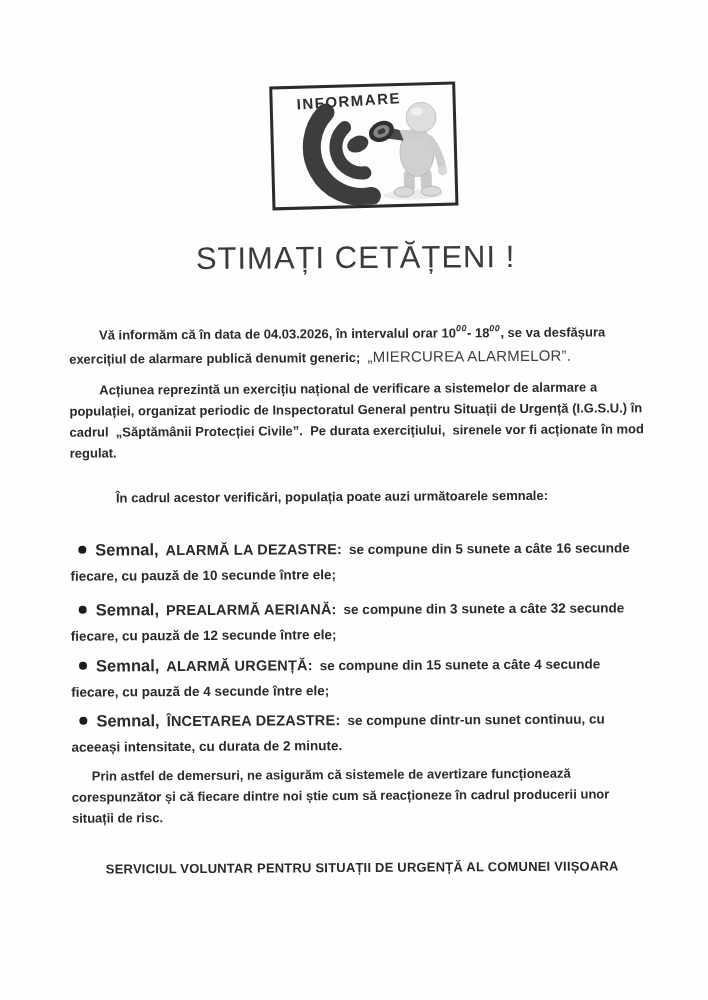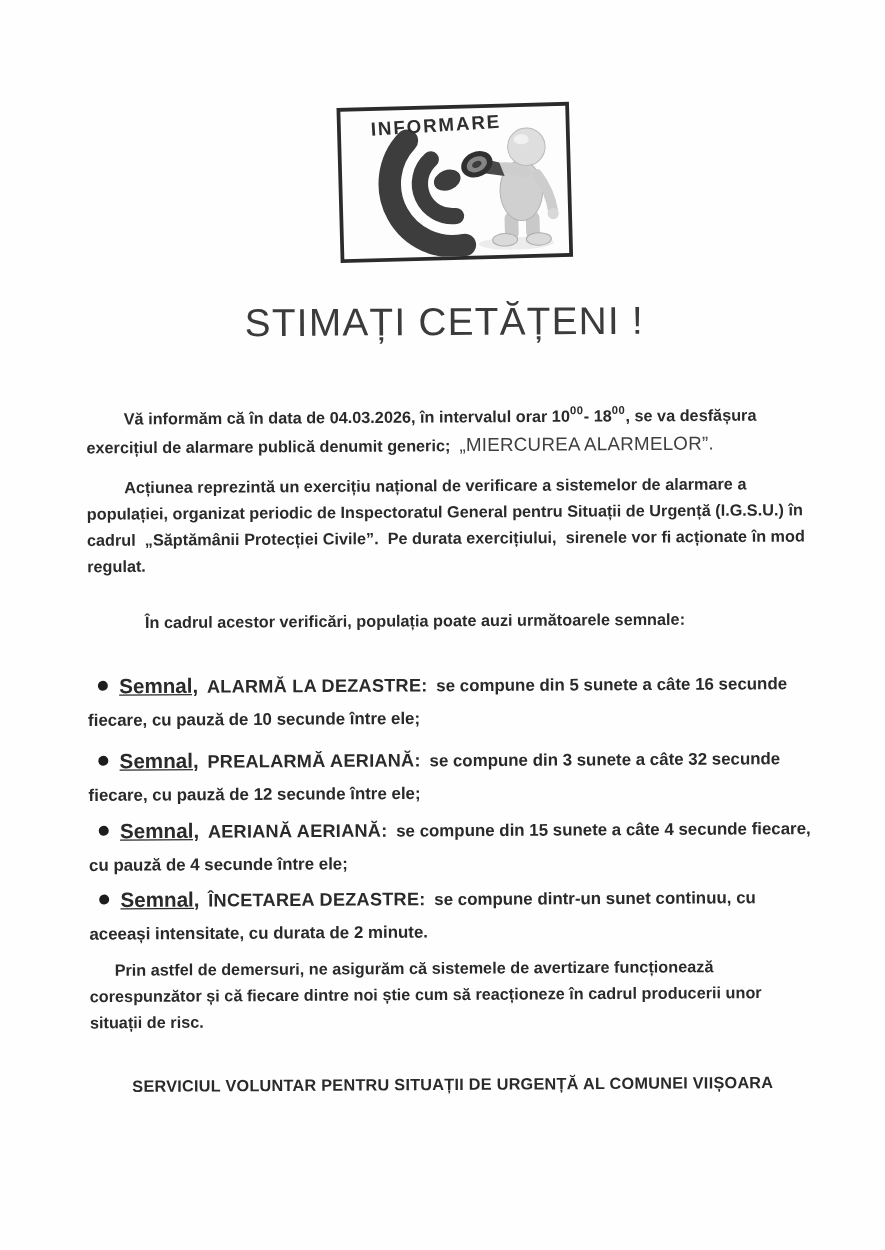--- a/index.html
+++ b/index.html
@@ -31,31 +31,31 @@
     letter-spacing:1px;color:#3b3b3b;padding-left:6px;box-sizing:border-box;
   }
 
   
   .para{
     position:absolute;left:70px;width:580px;margin:0;
     font-size:13px;font-weight:bold;line-height:21px;color:#2a2a2a;
   }
   .para span{white-space:pre-wrap;}
   .intro{top:318px;text-indent:30px;line-height:23px;}
-  .intro sup{font-size:9px;vertical-align:6px;letter-spacing:0.5px;}
+  .intro sup{font-size:9px;vertical-align:6px;letter-spacing:0.5px;font-style:italic;}
   .campaign{font-weight:normal;font-size:15px;letter-spacing:0.2px;color:#3f3f3f;}
   .p2{top:378px;text-indent:30px;}
   .signals-intro{top:486px;text-indent:46px;}
 
   .bullet{line-height:25px;text-indent:8px;}
   .bullet .dot{
     display:inline-block;width:8px;height:8px;border-radius:50%;
     background:#1d1d1d;margin-right:9px;vertical-align:2px;
   }
-  .bullet .lead{font-size:16.5px;margin-right:7px;text-decoration:underline;}
+  .bullet .lead{font-size:16.5px;margin-right:7px;}
   .bullet .bname{font-size:14.5px;margin-right:7px;letter-spacing:0.2px;}
   .bullet .bdesc{font-size:13.5px;}
   .b1{top:536px;}
   .b2{top:596px;}
   .b3{top:652px;}
   .b4{top:707px;}
 
   .closing{top:764px;text-indent:20px;}
 
   .footer{
@@ -105,21 +105,21 @@
     <p class="para intro"><span>Vă informăm că în data de 04.03.2026, în intervalul orar 10</span><sup>00</sup><span>- 18</span><sup>00</sup><span>, se va desfășura exercițiul de alarmare publică denumit generic;  </span><span class="campaign">„MIERCUREA ALARMELOR”.</span></p>
 
     <p class="para p2"><span>Acțiunea reprezintă un exercițiu național de verificare a sistemelor de alarmare a populației, organizat periodic de Inspectoratul General pentru Situații de Urgență (I.G.S.U.) în cadrul  „Săptămânii Protecției Civile”.  Pe durata exercițiului,  sirenele vor fi acționate în mod regulat.</span></p>
 
     <p class="para signals-intro"><span>În cadrul acestor verificări, populația poate auzi următoarele semnale:</span></p>
 
     <p class="para bullet b1"><span class="dot"></span><span class="lead">Semnal,</span><span class="bname">ALARMĂ LA DEZASTRE:</span><span class="bdesc">se compune din 5 sunete a câte 16 secunde fiecare, cu pauză de 10 secunde între ele;</span></p>
 
     <p class="para bullet b2"><span class="dot"></span><span class="lead">Semnal,</span><span class="bname">PREALARMĂ AERIANĂ:</span><span class="bdesc">se compune din 3 sunete a câte 32 secunde fiecare, cu pauză de 12 secunde între ele;</span></p>
 
-    <p class="para bullet b3"><span class="dot"></span><span class="lead">Semnal,</span><span class="bname">AERIANĂ AERIANĂ:</span><span class="bdesc">se compune din 15 sunete a câte 4 secunde fiecare, cu pauză de 4 secunde între ele;</span></p>
+    <p class="para bullet b3"><span class="dot"></span><span class="lead">Semnal,</span><span class="bname">ALARMĂ URGENȚĂ:</span><span class="bdesc">se compune din 15 sunete a câte 4 secunde fiecare, cu pauză de 4 secunde între ele;</span></p>
 
     <p class="para bullet b4"><span class="dot"></span><span class="lead">Semnal,</span><span class="bname">ÎNCETAREA DEZASTRE:</span><span class="bdesc">se compune dintr-un sunet continuu, cu aceeași intensitate, cu durata de 2 minute.</span></p>
 
     <p class="para closing"><span>Prin astfel de demersuri, ne asigurăm că sistemele de avertizare funcționează corespunzător și că fiecare dintre noi știe cum să reacționeze în cadrul producerii unor situații de risc.</span></p>
 
     <p class="footer">SERVICIUL VOLUNTAR PENTRU SITUAȚII DE URGENȚĂ AL COMUNEI VIIȘOARA</p>
 
   </div>
 </div>
 

